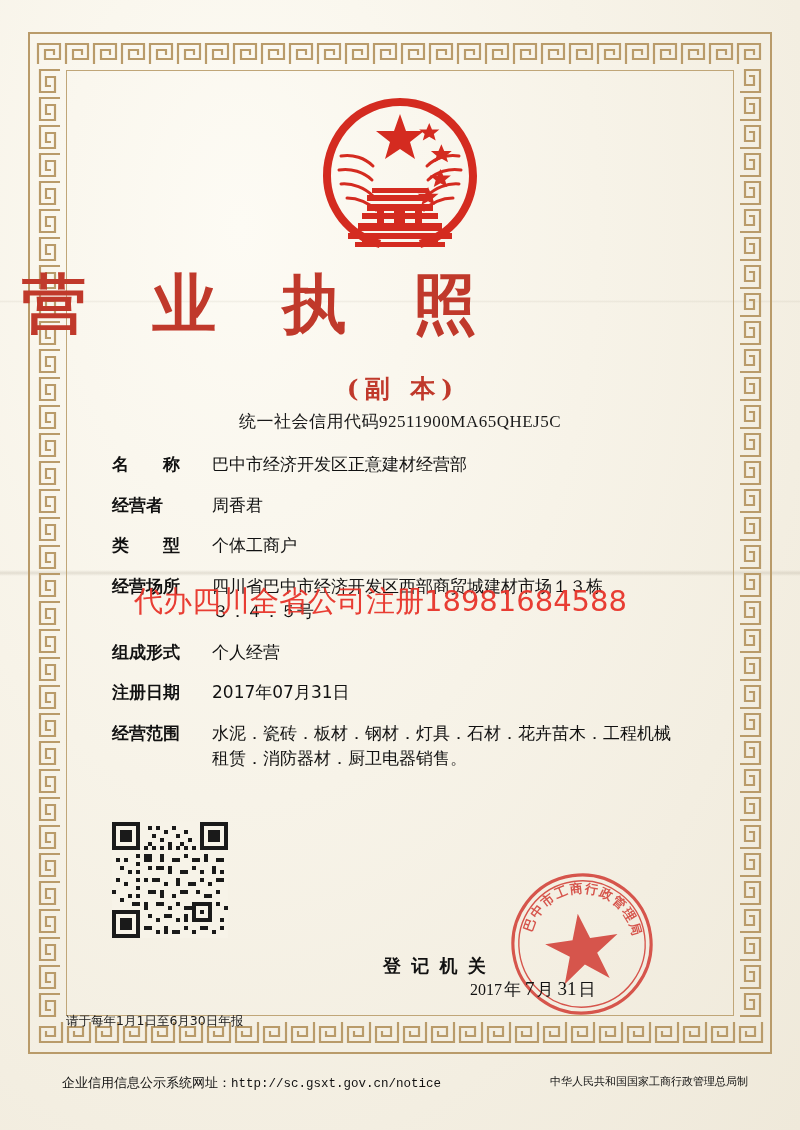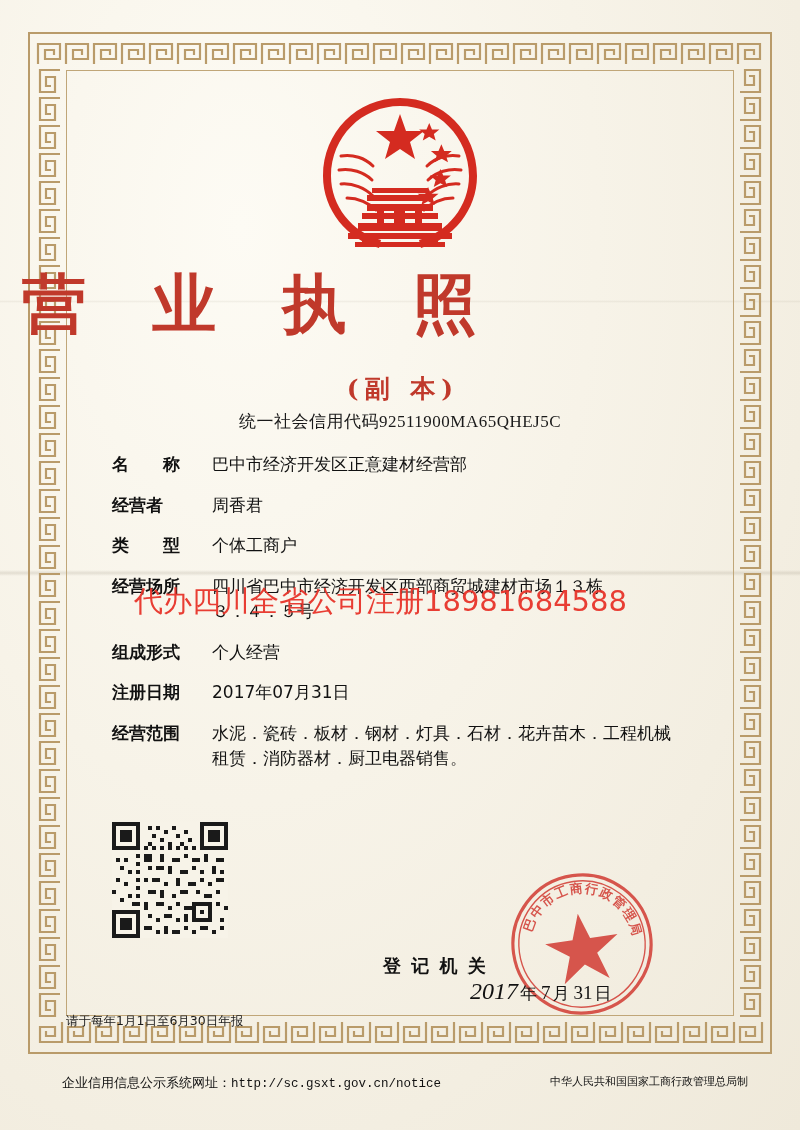--- a/index.html
+++ b/index.html
@@ -190,21 +190,21 @@
     position: absolute;
     left: 470px;
     top: 978px;
     width: 240px;
     font-family: "DejaVu Sans", "Liberation Sans", sans-serif;
     font-size: 18px;
     color: #111;
     display: flex;
     align-items: baseline;
   }
-  .date-line .y { font-family: "Liberation Serif", serif; font-size: 24px; font-style: italic; }
+  .date-line .y { font-family: "Liberation Serif", serif; font-size: 16px; }
   .date-line .sep { margin: 0 4px 0 2px; font-size: 17px; }
   .date-line .num { font-family: "Liberation Serif", serif; font-size: 19px; }
 
   
   .seal {
     position: absolute;
     left: 508px;
     top: 870px;
     width: 148px;
     height: 148px;

